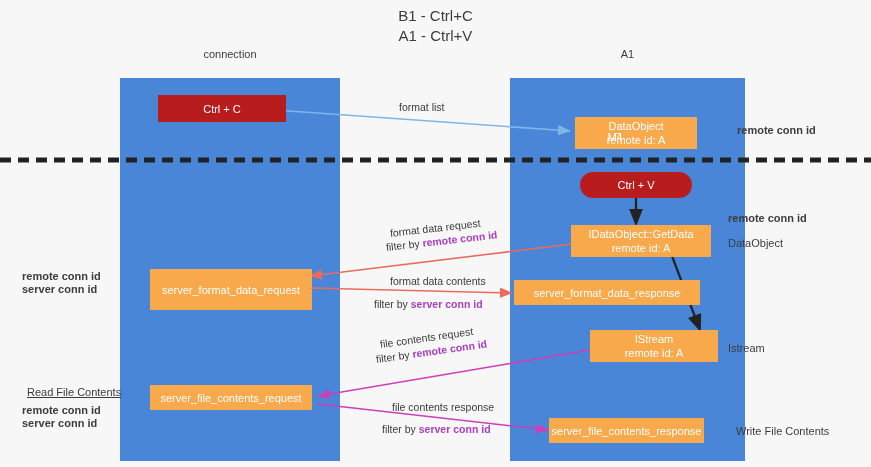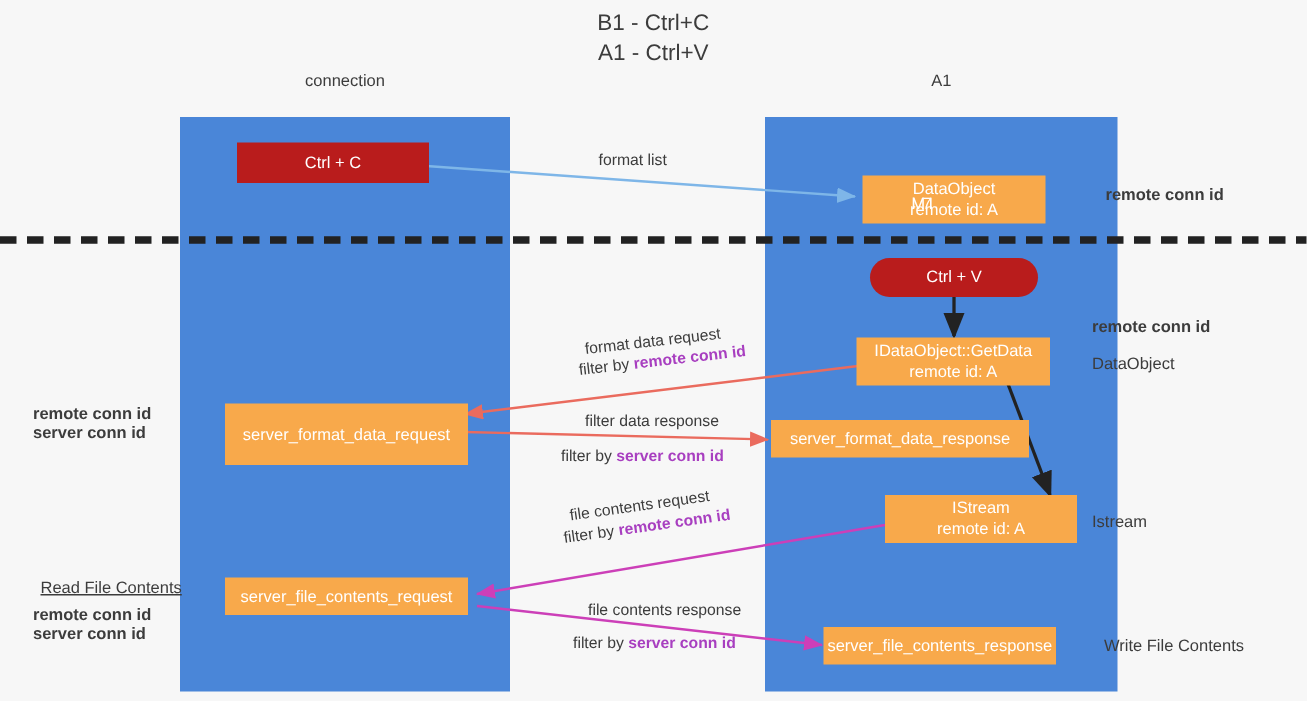--- a/index.html
+++ b/index.html
@@ -93,30 +93,30 @@
     <div>
       <span class="garbled"><span class="g-over">IVI7I</span></span><span>DataObject</span>
     </div>
     <div class="l2">remote id: A</div>
   </div>
 
   <div class="node green" style="left:580px;top:172px;width:112px;height:26px;border-radius:13px;">
     <div>Ctrl + V</div>
   </div>
 
-  <div class="node orange" style="left:571px;top:225px;width:129px;height:32px;">
+  <div class="node orange" style="left:571px;top:225px;width:140px;height:32px;">
     <div>IDataObject::GetData</div>
     <div class="l2">remote id: A</div>
   </div>
 
   <div class="node orange" style="left:150px;top:269px;width:162px;height:41px;">
     <div>server_format_data_request</div>
   </div>
 
-  <div class="node orange" style="left:514px;top:280px;width:172px;height:25px;text-align:right;">
+  <div class="node orange" style="left:514px;top:280px;width:186px;height:25px;text-align:right;">
     <div>server_format_data_response</div>
   </div>
 
   <div class="node orange" style="left:590px;top:330px;width:128px;height:32px;">
     <div>IStream</div>
     <div class="l2">remote id: A</div>
   </div>
 
   <div class="node orange" style="left:150px;top:385px;width:162px;height:25px;">
     <div>server_file_contents_request</div>
@@ -124,21 +124,21 @@
 
   <div class="node orange" style="left:549px;top:418px;width:155px;height:25px;">
     <div>server_file_contents_response</div>
   </div>
 
   <div class="lbl" style="left:399px;top:101px;">format list</div>
 
   <div class="lbl rot" style="left:390px;top:227px;transform:rotate(-6.5deg);">format data request</div>
   <div class="lbl rot" style="left:386px;top:241px;transform:rotate(-6.5deg);"><span>filter by </span><span class="purple">remote conn id</span></div>
 
-  <div class="lbl" style="left:390px;top:275px;">filter data response</div>
+  <div class="lbl" style="left:390px;top:275px;">format data contents</div>
   <div class="lbl" style="left:374px;top:298px;"><span>filter by </span><span class="purple">server conn id</span></div>
 
   <div class="lbl rot" style="left:380px;top:338px;transform:rotate(-8deg);">file contents request</div>
   <div class="lbl rot" style="left:376px;top:353px;transform:rotate(-8deg);"><span>filter by </span><span class="purple">remote conn id</span></div>
 
   <div class="lbl" style="left:392px;top:401px;">file contents response</div>
   <div class="lbl" style="left:382px;top:423px;"><span>filter by </span><span class="purple">server conn id</span></div>
 
   <div class="side ann purple" style="left:737px;top:123px;">remote conn id</div>
   <div class="side ann purple" style="left:728px;top:211px;">remote conn id</div>

